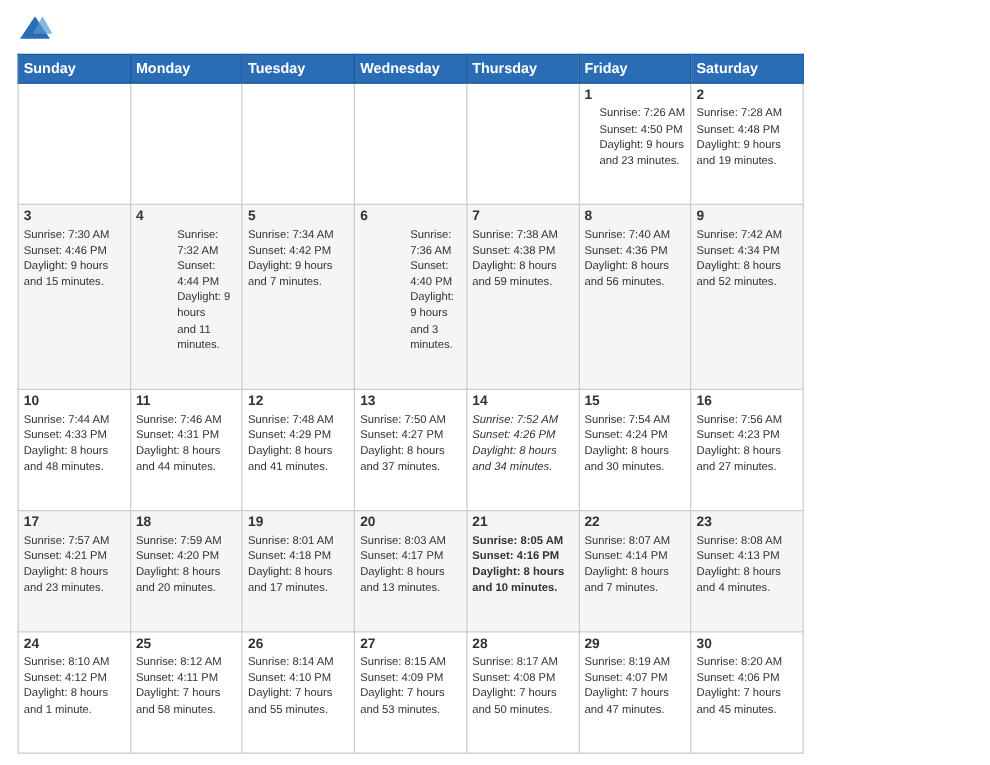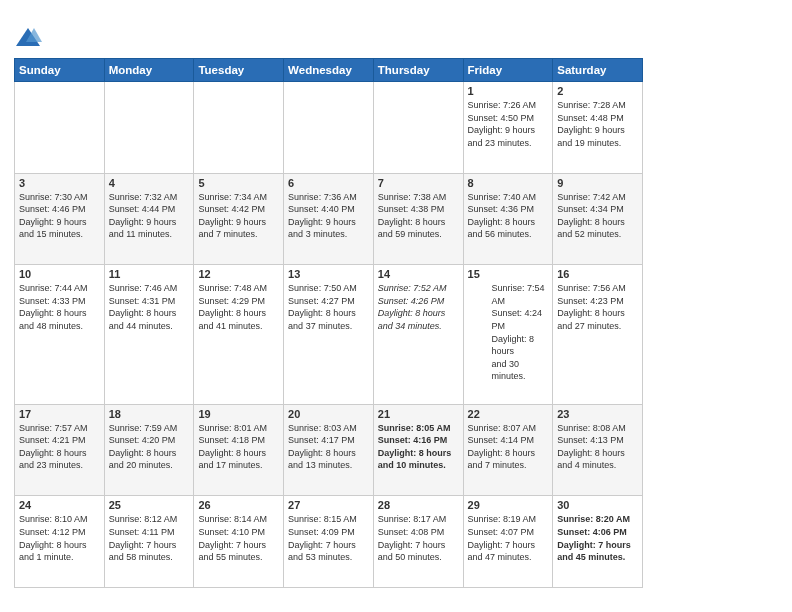--- a/index.html
+++ b/index.html
@@ -6,21 +6,21 @@
     body {
       font-family: Arial, sans-serif;
       background: #fff;
       width: 792px;
       height: 612px;
       overflow: hidden;
     }
     .page {
       width: 657px;
       height: 612px;
-      padding: 24px 14px;
+      padding: 9px 14px;
       display: flex;
       flex-direction: column;
     }
     .header {
       display: flex;
       justify-content: space-between;
       align-items: flex-start;
       margin-bottom: 6px;
     }
     .logo {
@@ -137,21 +137,21 @@
     </thead>
     <tbody id="calendar-body">
     <tr>
           <td class="empty-cell"></td>
           <td class="empty-cell"></td>
           <td class="empty-cell"></td>
           <td class="empty-cell"></td>
           <td class="empty-cell"></td>
           <td>
             <span class="day-num">1</span>
-            <div class="day-info" style="white-space: pre-line;">Sunrise: 7:26 AM
+            <div class="day-info" style="white-space: pre-line; margin-left: 12px;">Sunrise: 7:26 AM
 Sunset: 4:50 PM
 Daylight: 9 hours
 and 23 minutes.</div>
           </td>
           <td>
             <span class="day-num">2</span>
             <div class="day-info" style="white-space: pre-line;">Sunrise: 7:28 AM
 Sunset: 4:48 PM
 Daylight: 9 hours
 and 19 minutes.</div>
@@ -160,35 +160,35 @@
         <tr>
           <td>
             <span class="day-num">3</span>
             <div class="day-info" style="white-space: pre-line;">Sunrise: 7:30 AM
 Sunset: 4:46 PM
 Daylight: 9 hours
 and 15 minutes.</div>
           </td>
           <td>
             <span class="day-num">4</span>
-            <div class="day-info" style="white-space: pre-line;">Sunrise: 7:32 AM
+            <div class="day-info" style="white-space: pre-line; margin-left: 33px;">Sunrise: 7:32 AM
 Sunset: 4:44 PM
 Daylight: 9 hours
 and 11 minutes.</div>
           </td>
           <td>
             <span class="day-num">5</span>
             <div class="day-info" style="white-space: pre-line;">Sunrise: 7:34 AM
 Sunset: 4:42 PM
 Daylight: 9 hours
 and 7 minutes.</div>
           </td>
           <td>
             <span class="day-num">6</span>
-            <div class="day-info" style="white-space: pre-line;">Sunrise: 7:36 AM
+            <div class="day-info" style="white-space: pre-line; margin-left: 40px;">Sunrise: 7:36 AM
 Sunset: 4:40 PM
 Daylight: 9 hours
 and 3 minutes.</div>
           </td>
           <td>
             <span class="day-num">7</span>
             <div class="day-info" style="white-space: pre-line;">Sunrise: 7:38 AM
 Sunset: 4:38 PM
 Daylight: 8 hours
 and 59 minutes.</div>
@@ -239,21 +239,21 @@
           </td>
           <td>
             <span class="day-num">14</span>
             <div class="day-info" style="white-space: pre-line; font-style: italic;">Sunrise: 7:52 AM
 Sunset: 4:26 PM
 Daylight: 8 hours
 and 34 minutes.</div>
           </td>
           <td>
             <span class="day-num">15</span>
-            <div class="day-info" style="white-space: pre-line; margin-left: 24px;">Sunrise: 7:54 AM
+            <div class="day-info" style="white-space: pre-line;">Sunrise: 7:54 AM
 Sunset: 4:24 PM
 Daylight: 8 hours
 and 30 minutes.</div>
           </td>
           <td>
             <span class="day-num">16</span>
             <div class="day-info" style="white-space: pre-line;">Sunrise: 7:56 AM
 Sunset: 4:23 PM
 Daylight: 8 hours
 and 27 minutes.</div>
@@ -348,21 +348,21 @@
           </td>
           <td>
             <span class="day-num">29</span>
             <div class="day-info" style="white-space: pre-line;">Sunrise: 8:19 AM
 Sunset: 4:07 PM
 Daylight: 7 hours
 and 47 minutes.</div>
           </td>
           <td>
             <span class="day-num">30</span>
-            <div class="day-info" style="white-space: pre-line; font-weight: bold;">Sunrise: 8:20 AM
+            <div class="day-info" style="white-space: pre-line;">Sunrise: 8:20 AM
 Sunset: 4:06 PM
 Daylight: 7 hours
 and 45 minutes.</div>
           </td>
         </tr>
       </tbody>
   </table>
 </div>
 
 </body></html>

